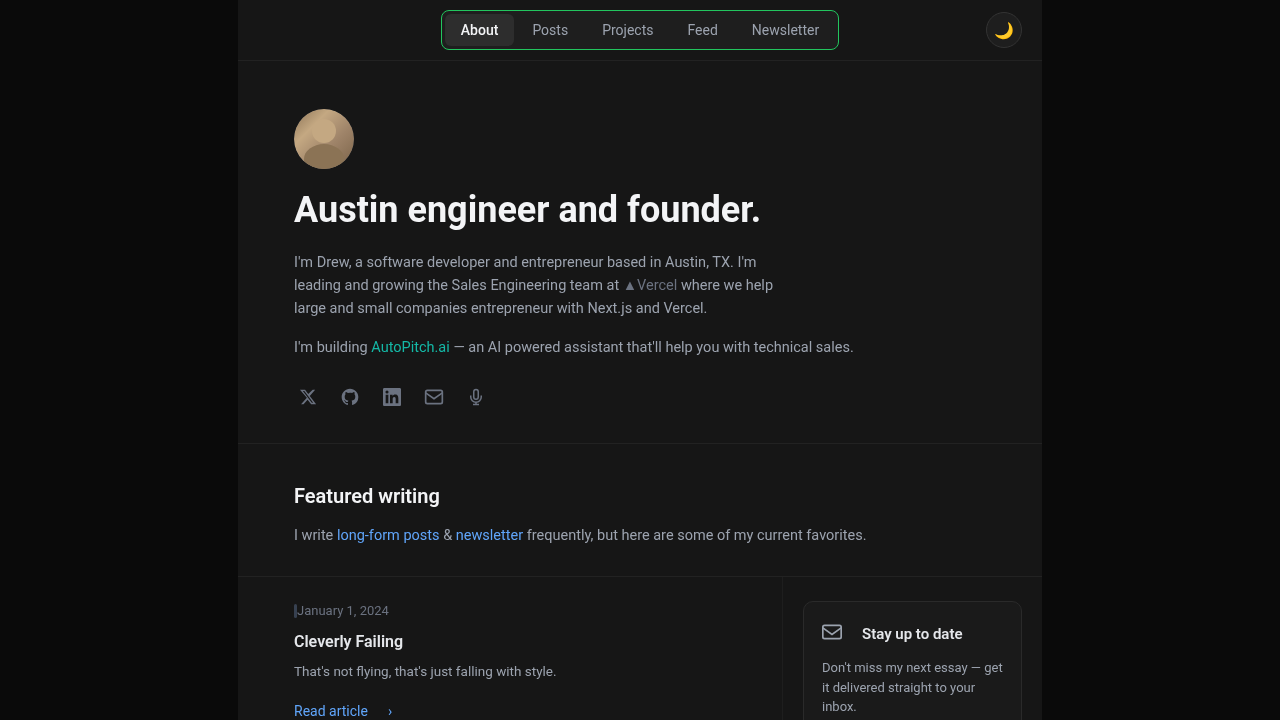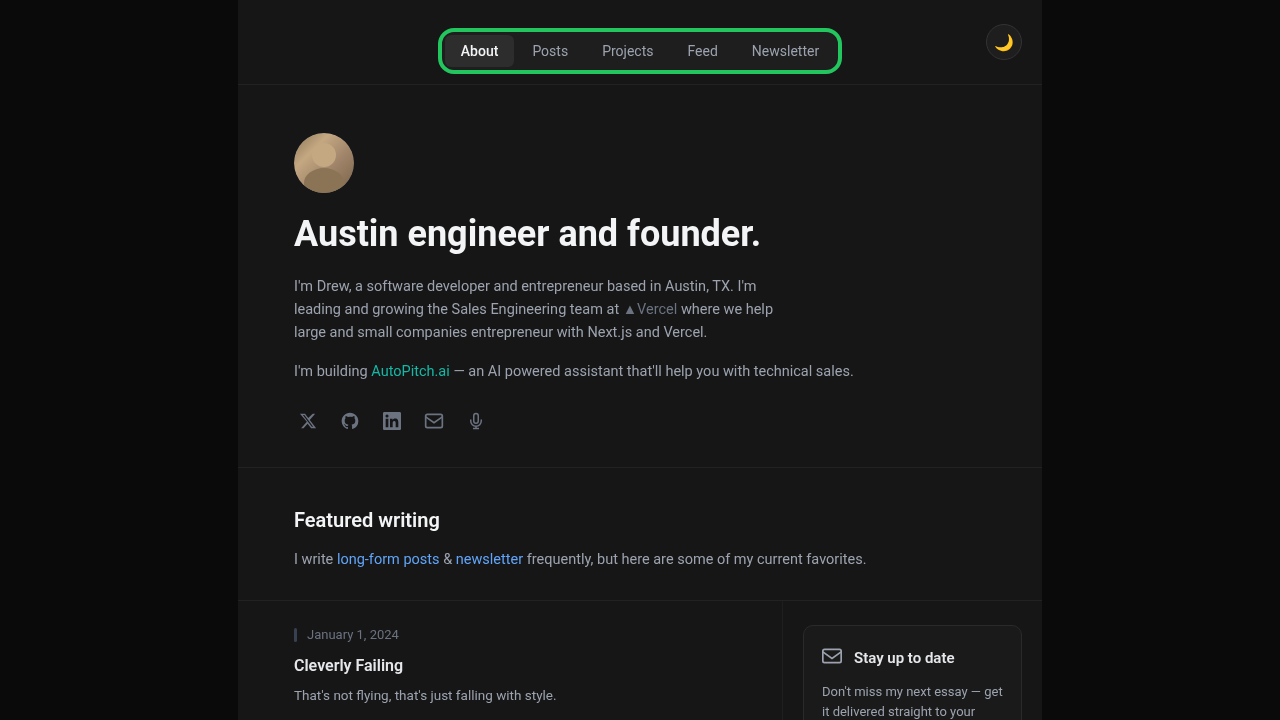--- a/index.html
+++ b/index.html
@@ -44,24 +44,23 @@
       align-items: center;
       padding: 10px 0;
       position: relative;
       border-bottom: 1px solid #222;
     }
 
     .nav-links {
       display: flex;
       gap: 2px;
       background: #1e1e1e;
-      border: 4px solid #22c55e;
-      border-radius: 16px;
+      border: 1px solid #22c55e;
+      border-radius: 8px;
       padding: 3px;
-      margin-top: 18px;
     }
 
     .nav-link {
       padding: 5px 16px;
       border-radius: 6px;
       cursor: pointer;
       font-size: 14px;
       color: #9ca3af;
       text-decoration: none;
       transition: background 0.15s;
@@ -236,21 +235,20 @@
     }
 
     .article-item {
       padding: 24px 56px;
       border-bottom: 1px solid #1e1e1e;
     }
 
     .article-date {
       display: flex;
       align-items: center;
-      gap: 10px;
       margin-bottom: 8px;
     }
 
     .article-date-bar {
       width: 3px;
       height: 14px;
       background: #374151;
       border-radius: 2px;
     }
 
@@ -294,21 +292,21 @@
       background: #1a1a1a;
       border: 1px solid #2a2a2a;
       border-radius: 10px;
       padding: 18px;
       margin-bottom: 20px;
     }
 
     .panel-card-header {
       display: flex;
       align-items: center;
-      gap: 12px;
+      gap: 20px;
       margin-bottom: 10px;
     }
 
     .panel-icon {
       font-size: 18px;
       color: #9ca3af;
     }
 
     .panel-card-title {
       font-size: 15px;

